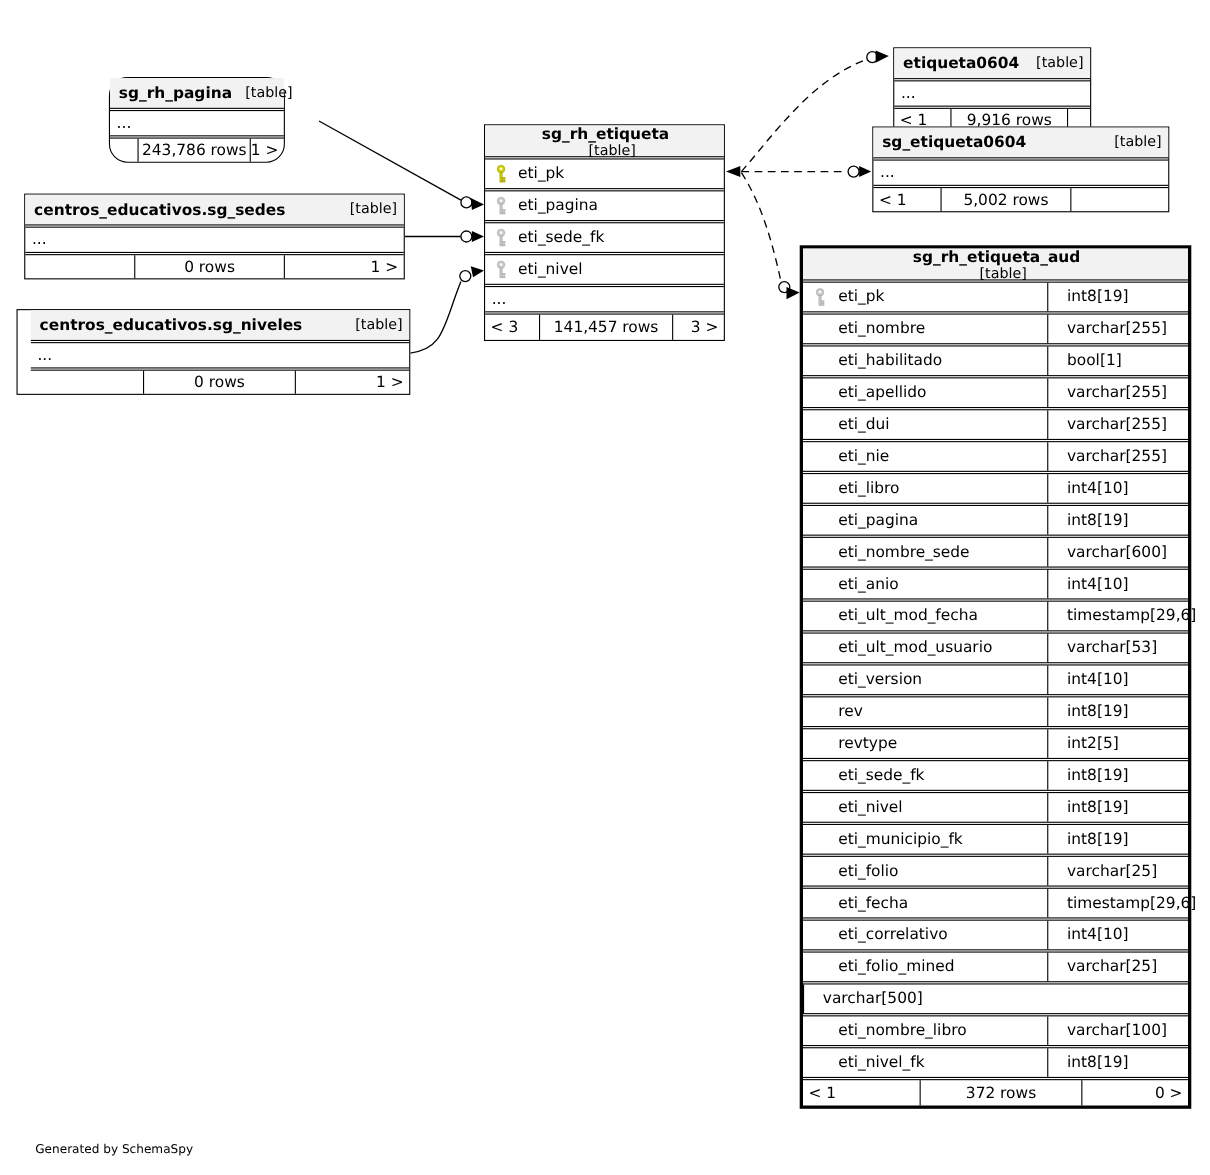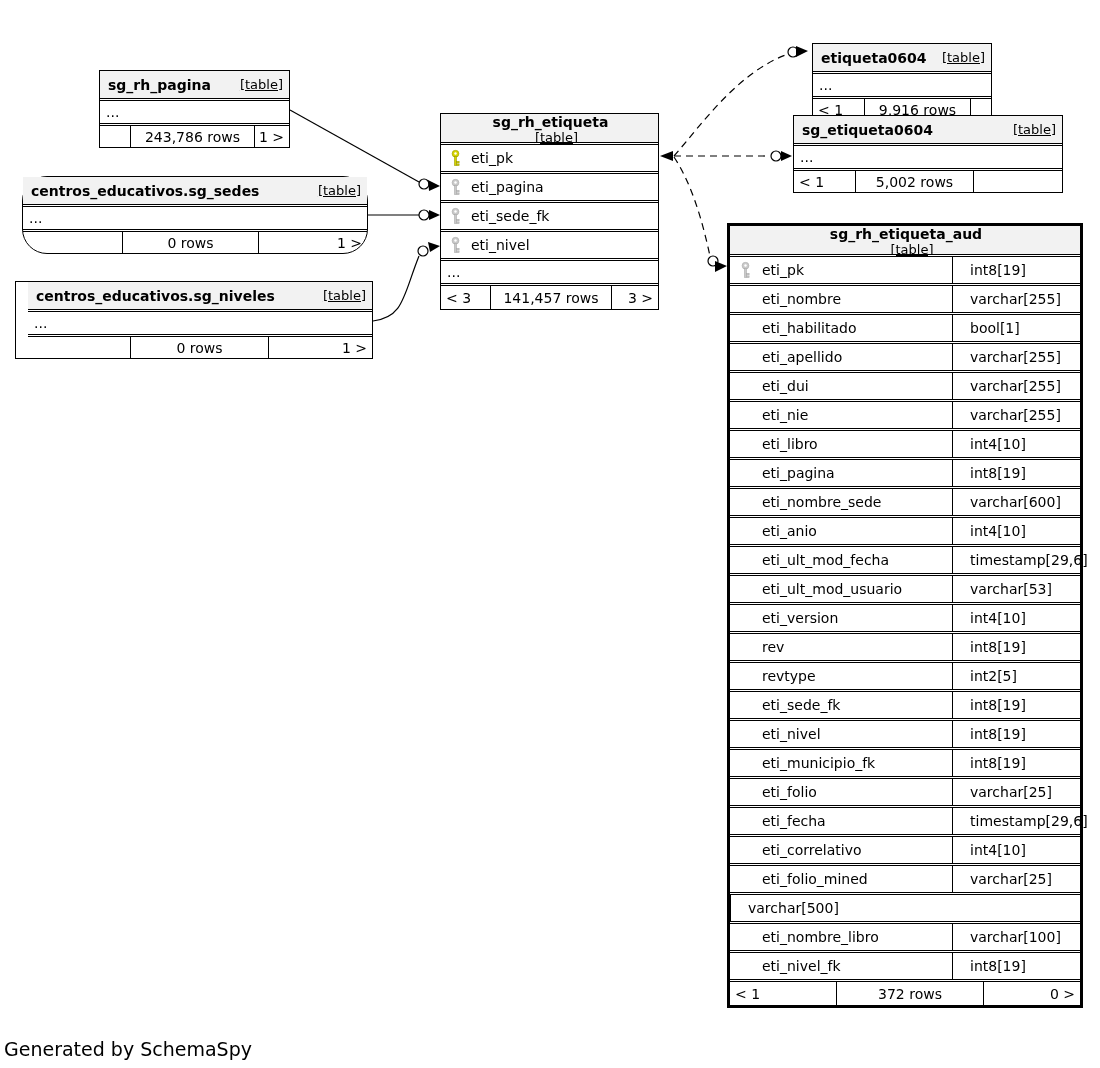--- a/index.html
+++ b/index.html
@@ -5,37 +5,37 @@
   html,body{margin:0;padding:0;background:#fff;}
   .canvas{position:relative;width:1100px;height:1068px;background:#fff;overflow:hidden;
           font-family:"DejaVu Sans","Liberation Sans",sans-serif;color:#000;}
   svg.wires{position:absolute;left:0;top:0;z-index:1;}
   .tbl{position:absolute;z-index:2;background:#fff;border:1px solid #000;box-sizing:border-box;font-size:14px;}
   .tbl--focus{border-width:3px;}
   .tbl__head{display:flex;justify-content:space-between;align-items:center;background:#f2f2f2;
              height:27px;padding:0 6px 0 8px;box-sizing:border-box;}
   .tbl__head--tall{height:28px;flex-direction:column;}
   .tbl__name{font-weight:bold;font-size:14px;white-space:nowrap;}
-  .tbl__badge{font-size:13px;white-space:nowrap;margin-left:12px;text-decoration:underline;}
+  .tbl__badge{font-size:13px;white-space:nowrap;margin-left:12px;}
   .tbl__row{position:relative;display:flex;align-items:center;height:29px;border-top:3px double #000;box-sizing:border-box;}
   .tbl__row--dots{height:25px;padding-left:6px;}
   .tbl__row--col{padding-left:30px;}
   .keyicon{position:absolute;left:9px;top:50%;transform:translateY(-50%);width:11px;height:17px;}
   .tbl__foot{display:flex;border-top:3px double #000;height:24px;box-sizing:border-box;align-items:center;}
   .tbl__foot--tall{height:26px;}
   .fcell{height:100%;display:flex;align-items:center;box-sizing:border-box;white-space:nowrap;}
   .fcell+.fcell{border-left:1px solid #000;}
   .fcell--l{justify-content:flex-start;padding-left:5px;}
   .fcell--c{justify-content:center;}
   .fcell--r{flex:1;justify-content:flex-end;padding-right:5px;}
   .cname{position:relative;flex:none;width:222px;height:100%;display:flex;align-items:center;
          padding-left:32px;box-sizing:border-box;white-space:nowrap;}
   .ctype{flex:1;height:100%;display:flex;align-items:center;border-left:1px solid #000;
          padding-left:17px;box-sizing:border-box;white-space:nowrap;}
-  .note{position:absolute;left:4px;top:1038px;font-size:19px;z-index:2;}
+  .note{position:absolute;left:32px;top:1038px;font-size:11px;z-index:2;}
 </style>
 </head>
 <body>
 
 <div class="canvas">
 
   <svg class="wires" width="1100" height="1068">
 
     <g>
       <path d="M 290 110 L 419 182" fill="none" stroke="#000" stroke-width="1.2"></path>
@@ -62,34 +62,34 @@
       <polygon points="808,51 796,46 796,57" fill="#000"></polygon>
       <path d="M 674 156 L 770 156" fill="none" stroke="#000" stroke-width="1.2" stroke-dasharray="7,5"></path>
       <circle cx="776" cy="156" r="5" fill="#fff" stroke="#000" stroke-width="1.2"></circle>
       <polygon points="792,156 781,151 781,161" fill="#000"></polygon>
       <path d="M 674 157 C 693 186 703 224 710 256" fill="none" stroke="#000" stroke-width="1.2" stroke-dasharray="7,5"></path>
       <circle cx="713" cy="261" r="5" fill="#fff" stroke="#000" stroke-width="1.2"></circle>
       <polygon points="727,266 715,261 715,272" fill="#000"></polygon>
     </g>
   </svg>
 
-  <div class="tbl" style="left:99px;top:70px;width:191px;">
+  <div class="tbl" style="left:99px;top:70px;width:160px;border-radius:17px;">
     <div class="tbl__head">
       <span class="tbl__name">sg_rh_pagina</span>
       <span class="tbl__badge">[table]</span>
     </div>
     <div class="tbl__row tbl__row--dots">...</div>
     <div class="tbl__foot">
       <span class="fcell fcell--l" style="width:30px;"></span>
       <span class="fcell fcell--c" style="width:124px;">243,786 rows</span>
       <span class="fcell fcell--r">1 &gt;</span>
     </div>
   </div>
 
-  <div class="tbl" style="left:22px;top:176px;width:346px;border-radius:25px;">
+  <div class="tbl" style="left:22px;top:176px;width:346px;">
     <div class="tbl__head">
       <span class="tbl__name">centros_educativos.sg_sedes</span>
       <span class="tbl__badge">[table]</span>
     </div>
     <div class="tbl__row tbl__row--dots">...</div>
     <div class="tbl__foot">
       <span class="fcell fcell--l" style="width:99px;"></span>
       <span class="fcell fcell--c" style="width:136px;">0 rows</span>
       <span class="fcell fcell--r">1 &gt;</span>
     </div>

